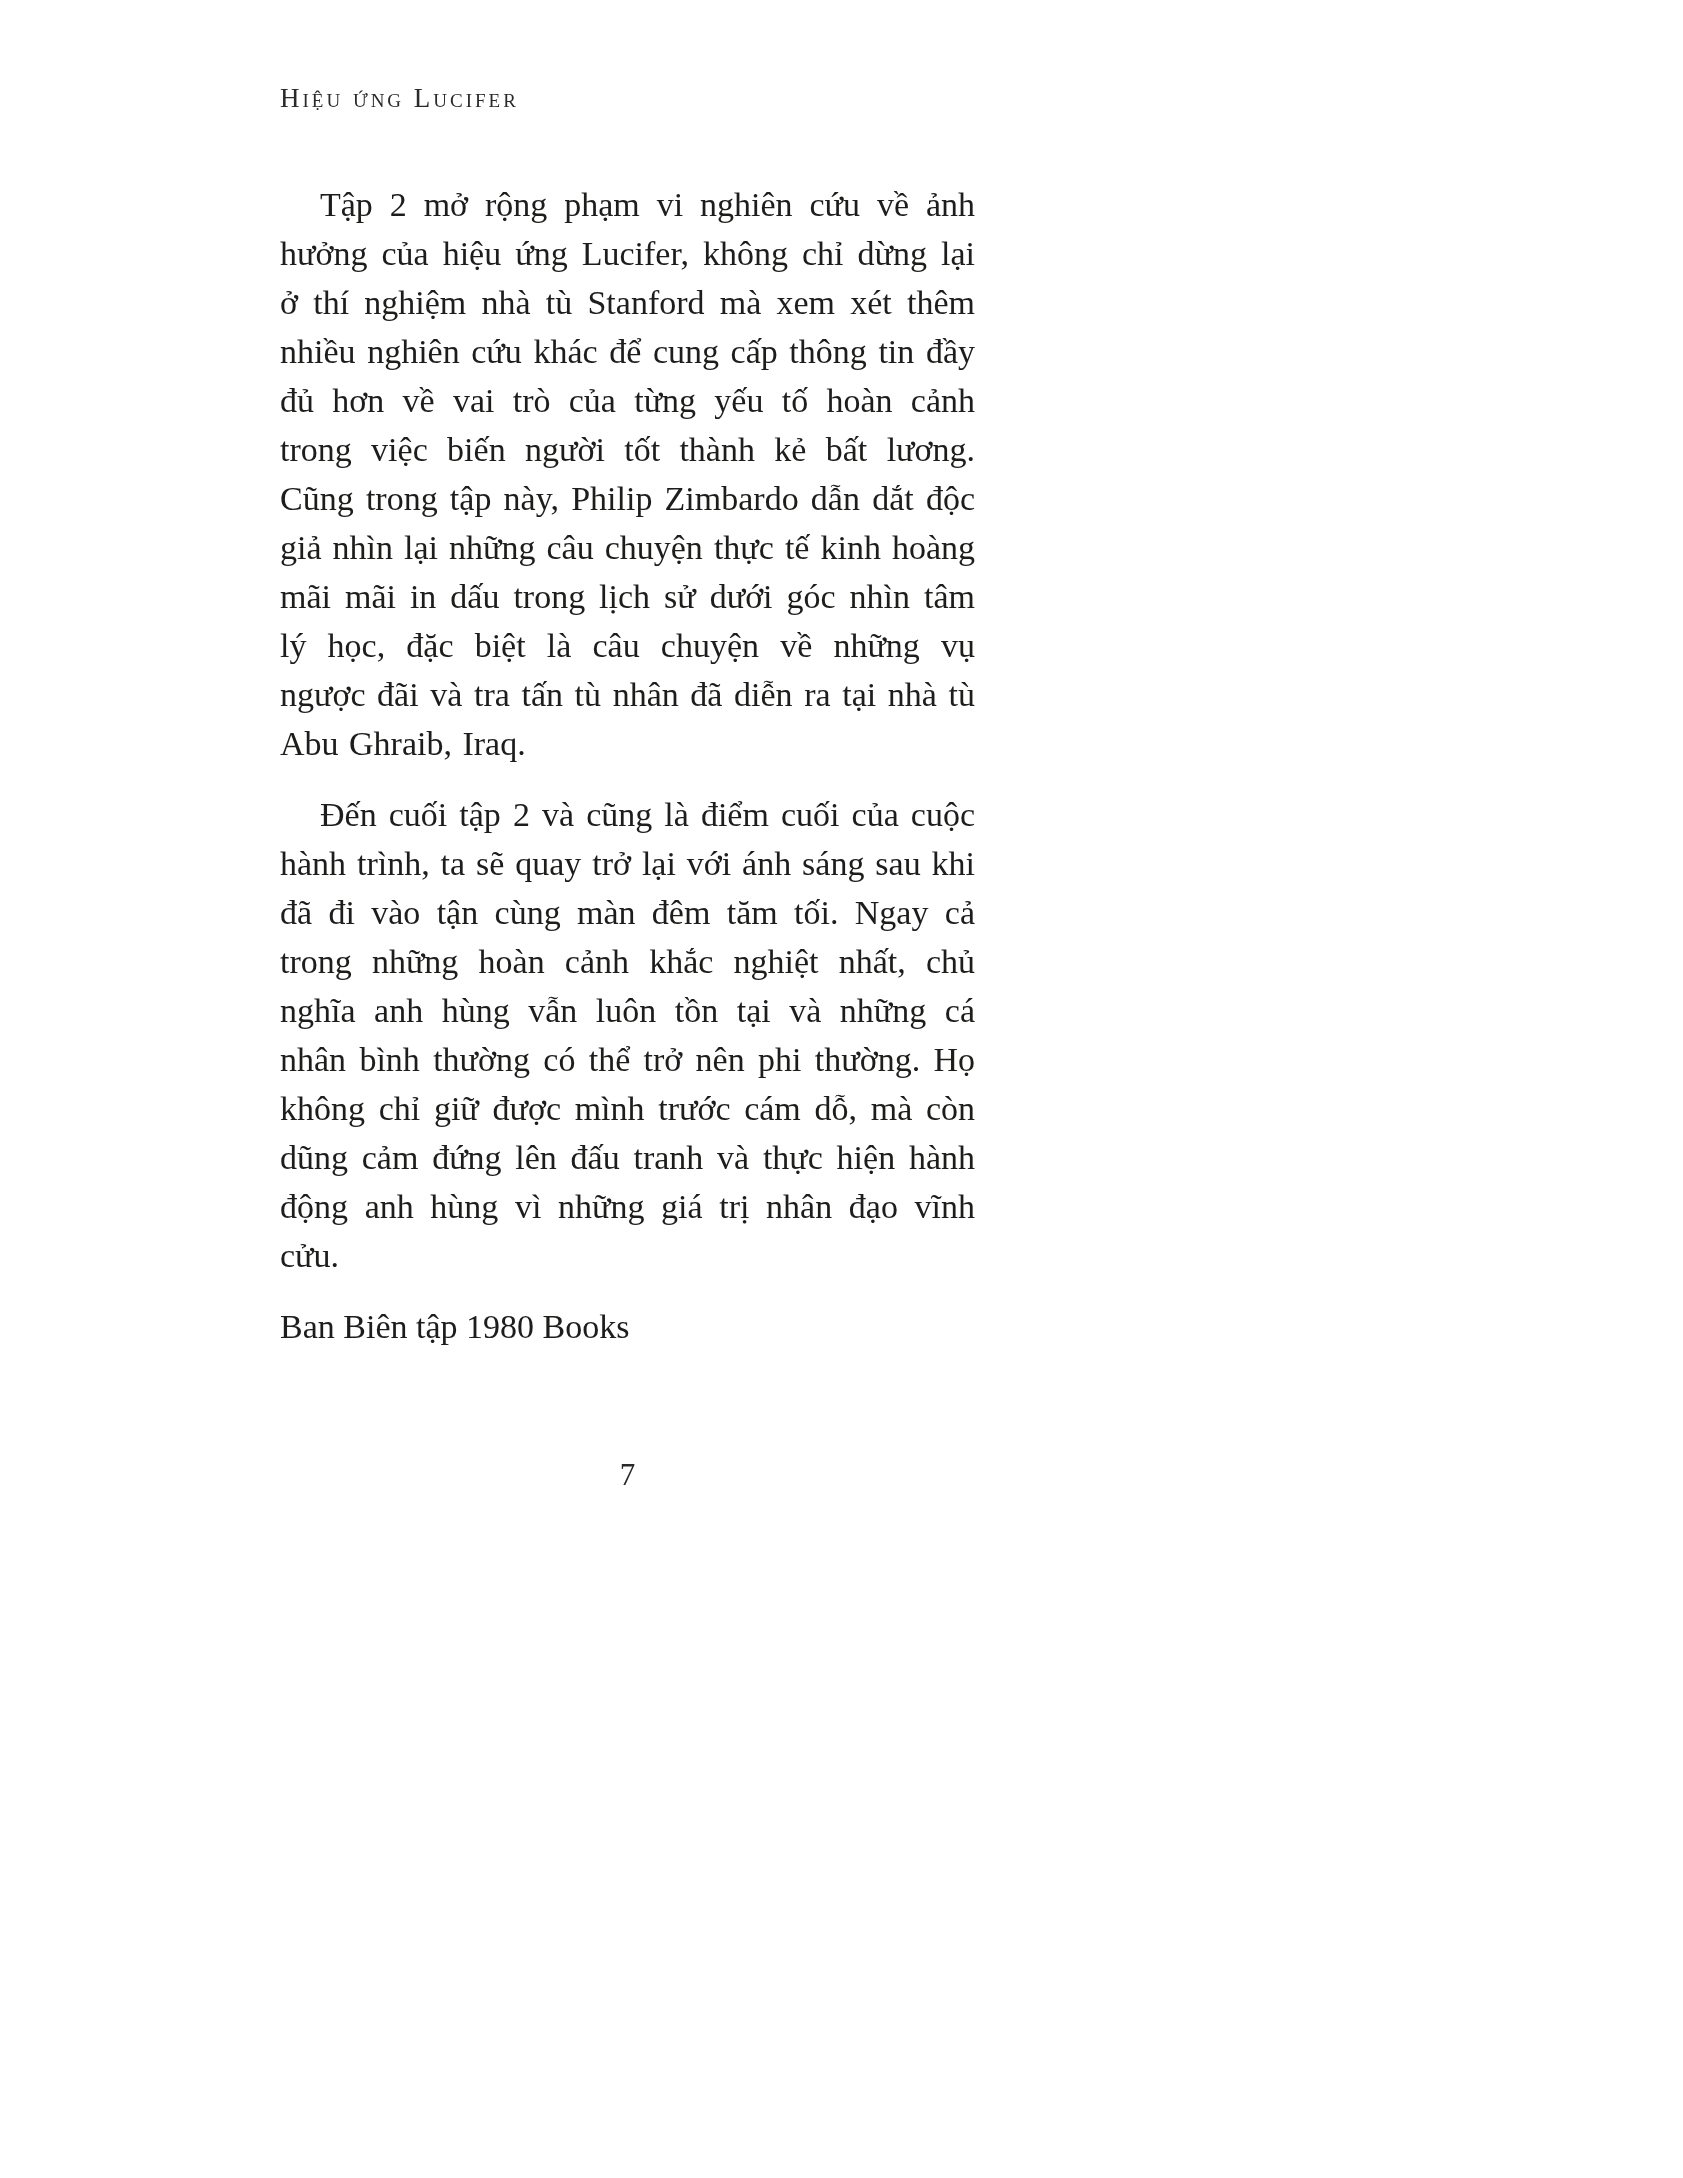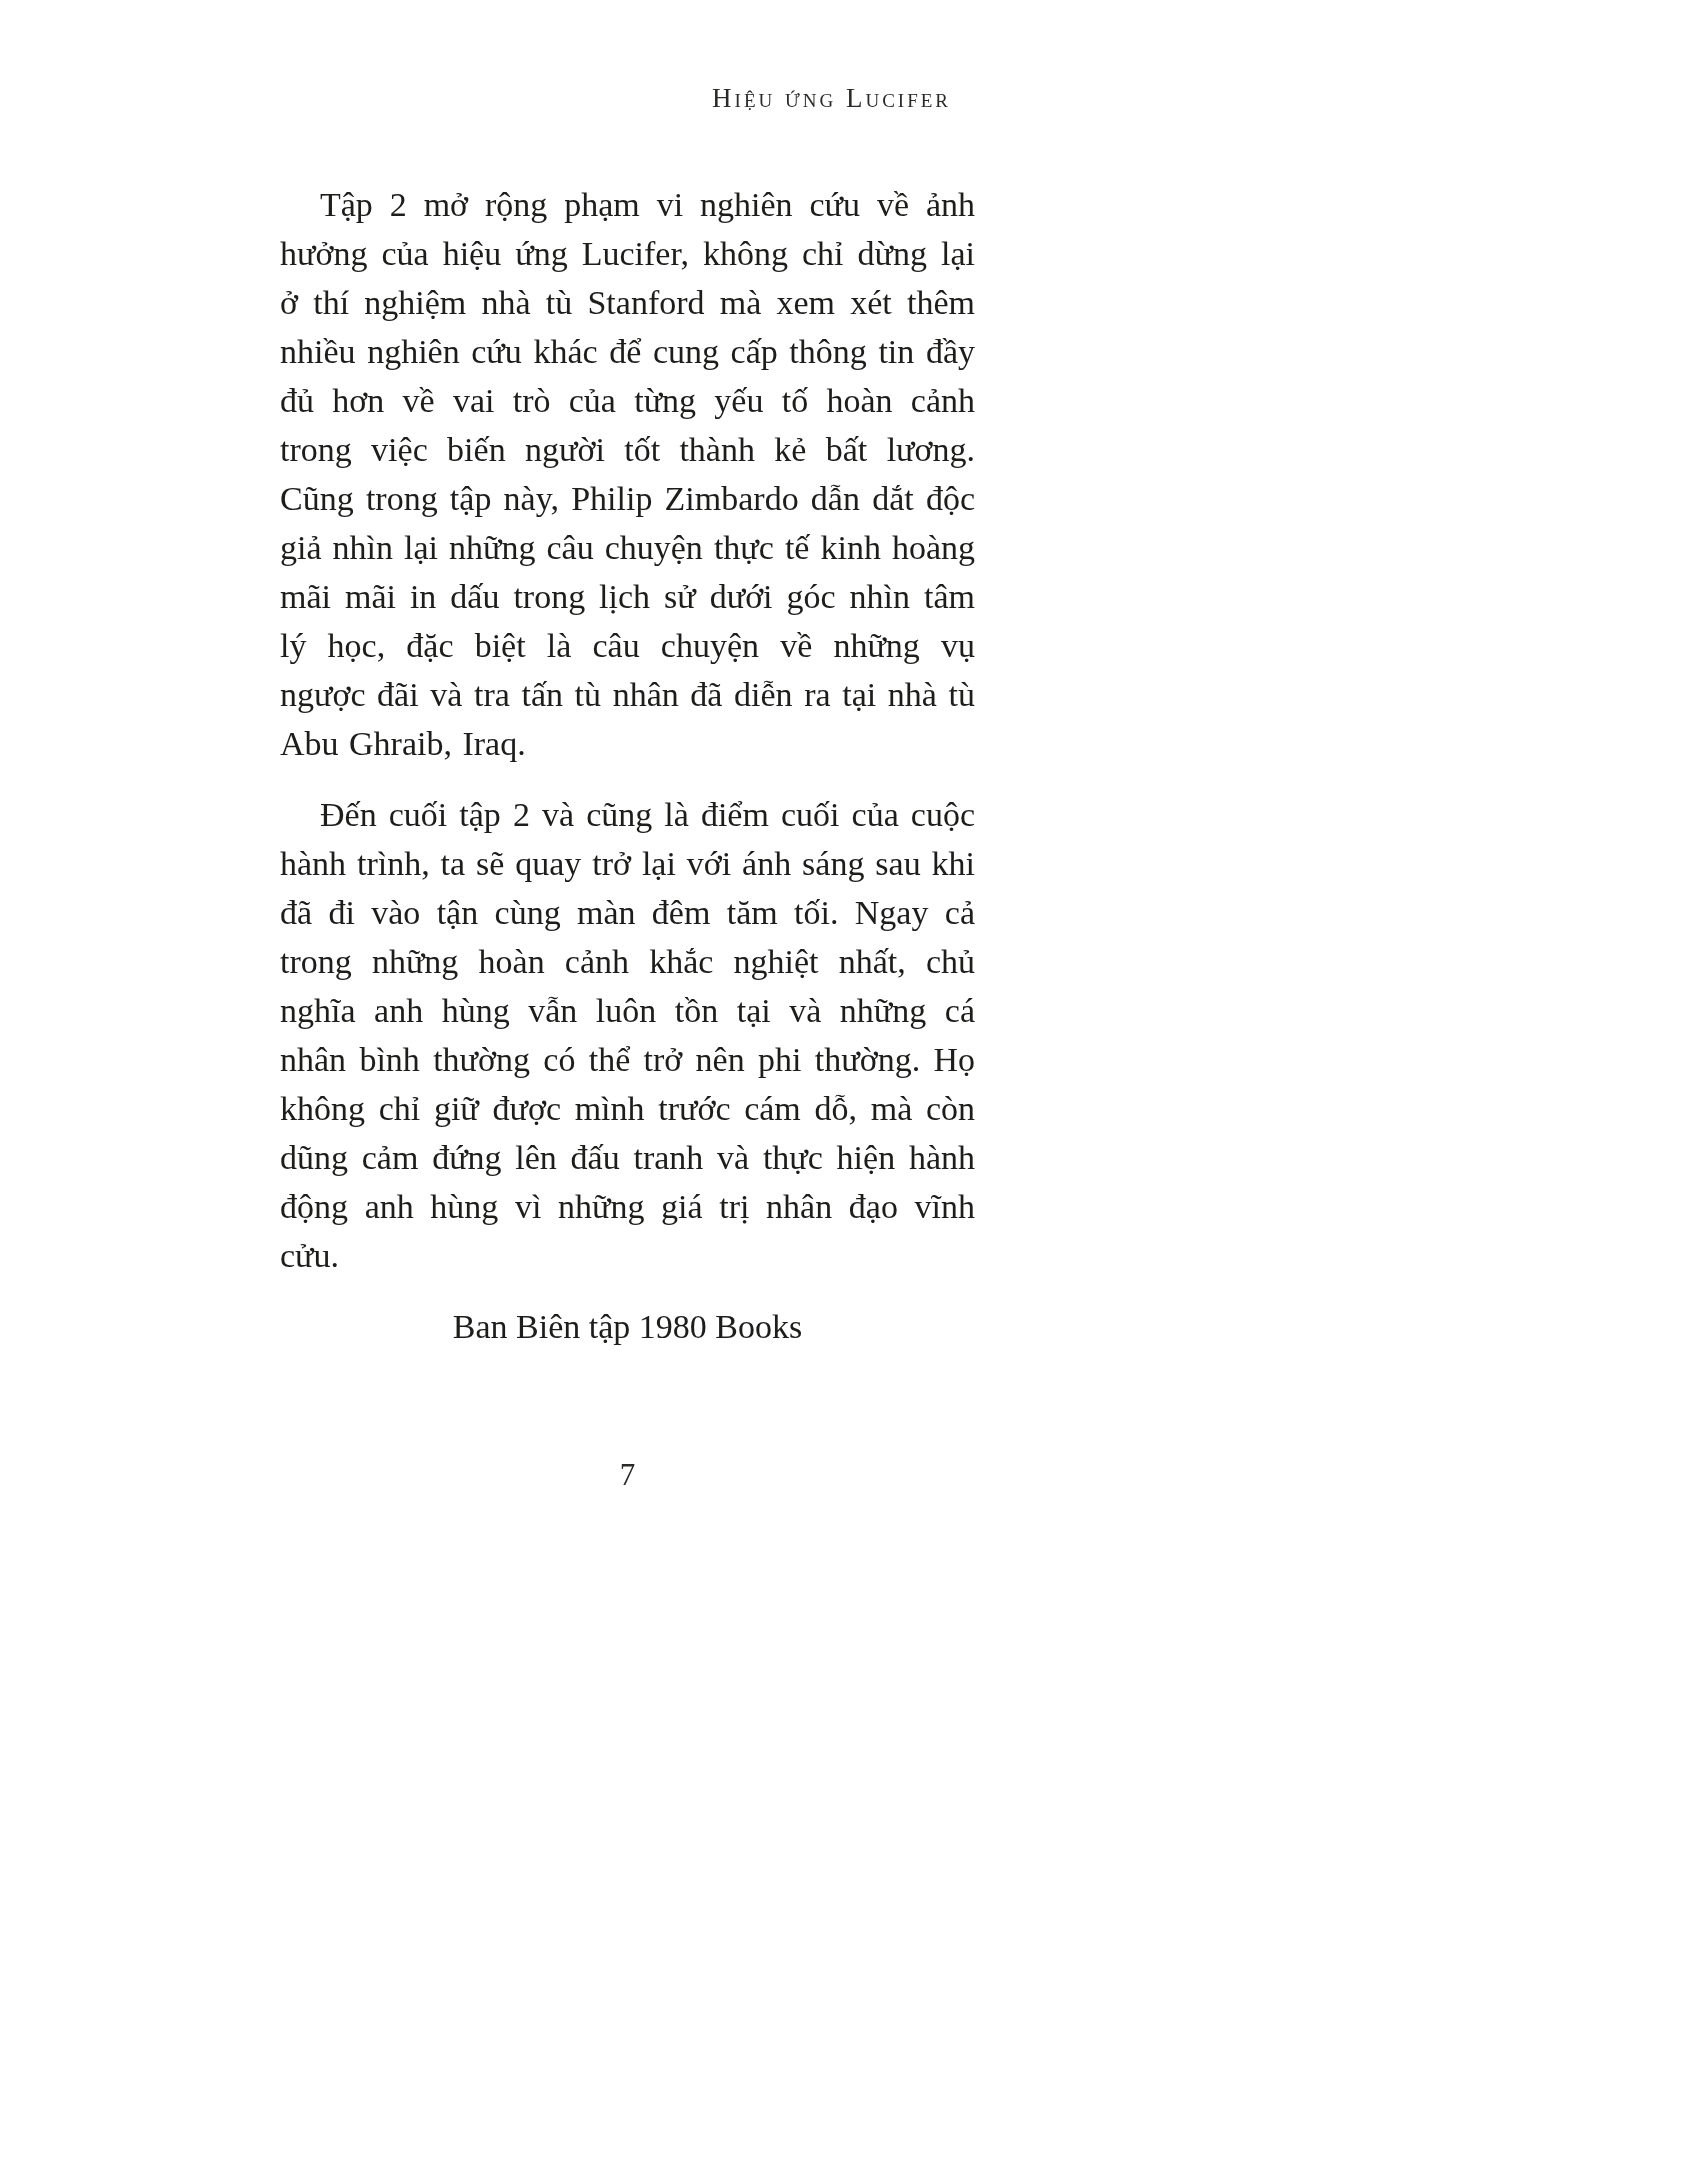--- a/index.html
+++ b/index.html
@@ -16,21 +16,20 @@
     font-family: "Liberation Serif", "DejaVu Serif", serif;
     overflow: hidden;
   }
   .running-head {
     position: absolute;
     top: 83px;
     left: 280px;
     width: 695px;
     box-sizing: border-box;
     padding-right: 24px;
-    text-align: right;
     font-variant: small-caps;
     letter-spacing: 3px;
     font-size: 27px;
     color: #2a2a28;
   }
   .text-block {
     position: absolute;
     left: 280px;
     top: 180px;
     width: 695px;
@@ -49,21 +48,21 @@
     letter-spacing: 0.5px;
     color: #161614;
   }
   .body-para {
     margin: 0 0 22px 0;
     text-indent: 40px;
     word-spacing: 2px;
   }
   .signature {
     margin-top: 12px;
-    text-align: center;
+    text-align: left;
     font-size: 34px;
     line-height: 49px;
   }
   .folio {
     position: absolute;
     top: 1457px;
     left: 280px;
     width: 695px;
     text-align: center;
     font-size: 31px;

